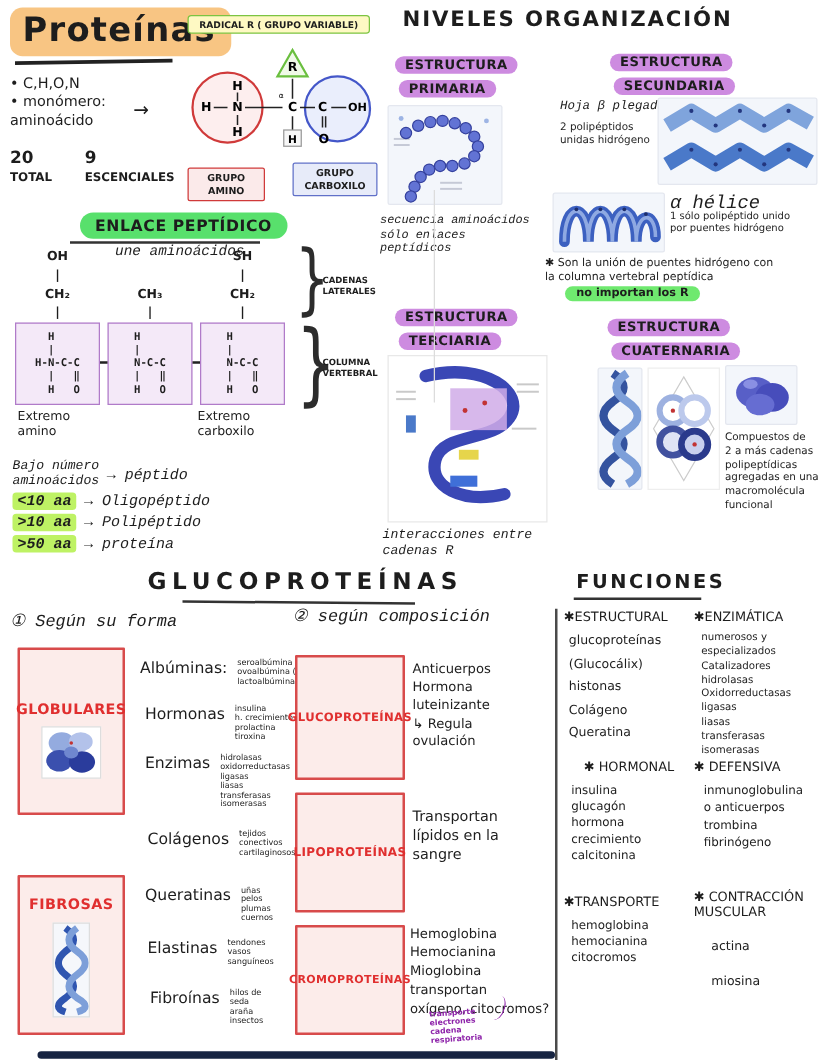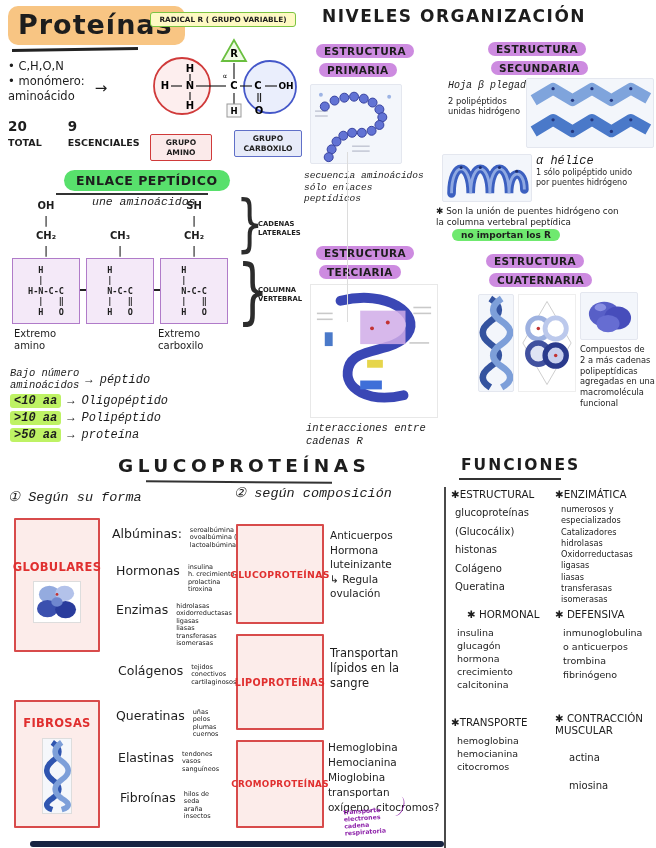--- a/index.html
+++ b/index.html
@@ -4,21 +4,21 @@
 <style>
 *{margin:0;padding:0;box-sizing:border-box}
 html,body{width:656px;height:848px}
 body{position:relative;background:#fff;color:#1d1d1d;font-family:"DejaVu Sans",sans-serif;overflow:hidden}
 .abs{position:absolute}
 .pl{white-space:pre-line}
 
 .title-hl{display:inline-block;background:#f8c583;border-radius:10px;padding:3px 12px 5px 10px;font-size:27px;font-weight:bold;letter-spacing:1px}
 .title-underline{width:126px;height:2.5px;background:#222;margin:3px 0 0 4px;transform:rotate(-1deg)}
 .bullets{margin-top:8px;font-size:11.5px;line-height:15px}
-.bul-row{display:flex;gap:10px;align-items:center}
+.bul-row{display:flex;gap:22px;align-items:center}
 .arrow{font-size:15px}
 .counts{display:flex;gap:26px;margin-top:14px}
 .counts .num{font-size:13.5px;font-weight:bold}
 .counts .cl{font-size:9.5px;font-weight:bold;margin-top:3px}
 
 .radical-box{border:1.8px solid #7cc442;border-radius:3px;background:#fef9c3;font-size:7.3px;font-weight:bold;padding:2px 2px;text-align:center}
 .group-box{border:1.7px solid;border-radius:2px;font-size:7.6px;font-weight:bold;text-align:center;padding-top:3px;white-space:pre-line;line-height:9.5px}
 .gb-red{border-color:#d03a3a;background:#fbeaea}
 .gb-blue{border-color:#6070c8;background:#e7ebf9}
 
@@ -261,21 +261,21 @@
     <svg class="abs img-panel" style="left:140px;top:150px" width="90" height="48" viewBox="0 0 90 48">
       <path d="M8,40 C8,6 28,6 28,40 C28,6 48,6 48,40 C48,6 68,6 68,40 C68,14 84,14 84,36" fill="none" stroke="#3c60c0" stroke-width="9" stroke-linecap="round"></path>
       <path d="M8,40 C8,6 28,6 28,40 C28,6 48,6 48,40 C48,6 68,6 68,40 C68,14 84,14 84,36" fill="none" stroke="#8fa9e2" stroke-width="3"></path>
       <g fill="#1d2d6b">
           <circle cx="18" cy="13" r="1.6"></circle>
           <circle cx="38" cy="13" r="1.6"></circle>
           <circle cx="58" cy="13" r="1.6"></circle>
           <circle cx="76" cy="17" r="1.6"></circle>
         </g>
     </svg>
-    <div class="cursive abs" style="left:234px;top:150px;font-size:12px">α hélice</div>
+    <div class="cursive abs" style="left:234px;top:150px;font-size:15px">α hélice</div>
     <div class="pl abs" style="left:234px;top:164px;font-size:8px;line-height:9.5px">1 sólo polipéptido unido
 por puentes hidrógeno</div>
     <div class="pl abs" style="left:134px;top:202px;width:222px;font-size:8.8px;line-height:11px">✱ Son la unión de puentes hidrógeno con
 la columna vertebral peptídica</div>
     <span class="nota-hl abs" style="left:150px;top:225px">no importan los R</span>
 
     <div class="plabel abs" style="left:14px;top:238px">
       <span>ESTRUCTURA</span><br>
       <span class="l2">TERCIARIA</span>
     </div>

